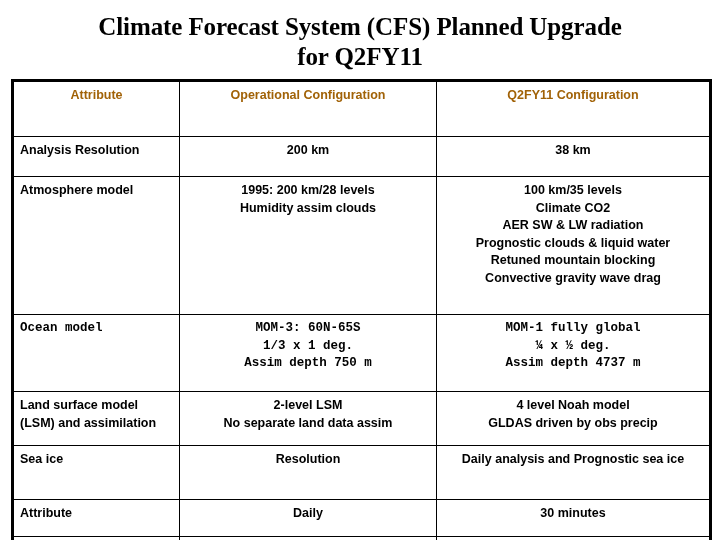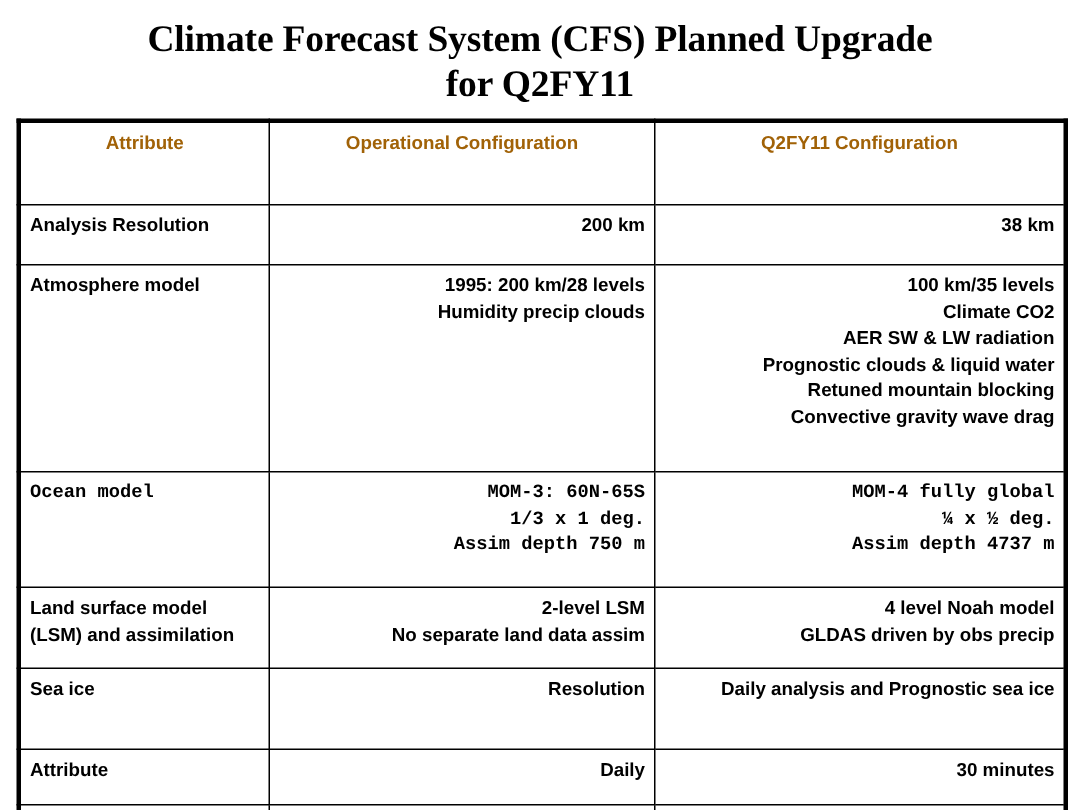--- a/index.html
+++ b/index.html
@@ -74,21 +74,21 @@
     text-align: center;
     height: 43px;
     padding-top: 8px;
     vertical-align: top;
   }
 
   td.attr {
     text-align: left;
   }
   td.val {
-    text-align: right;
+    text-align: center;
   }
 
   
   tr.r-analysis td  { height: 28px; margin-left: 12px; }
   tr.r-atmos td     { height: 126px; }
   tr.r-ocean td     { height: 65px; font-family: Liberation Mono, monospace; }
   tr.r-land td      { height: 42px; }
   tr.r-seaice td    { height: 42px; }
   tr.r-coupling td  { height: 25px; }
   tr.r-dataassim td { height: 42px; }
@@ -133,21 +133,21 @@
             <span class="ln">38 km</span>
           </td>
         </tr>
 
         <tr class="r-atmos">
           <td class="attr">
             <span class="ln">Atmosphere model</span>
           </td>
           <td class="val">
             <span class="ln">1995: 200 km/28 levels</span>
-            <span class="ln">Humidity precip clouds</span>
+            <span class="ln">Humidity assim clouds</span>
           </td>
           <td class="val">
             <span class="ln">100 km/35 levels</span>
             <span class="ln">Climate CO2</span>
             <span class="ln">AER SW &amp; LW radiation</span>
             <span class="ln">Prognostic clouds &amp; liquid water</span>
             <span class="ln">Retuned mountain blocking</span>
             <span class="ln">Convective gravity wave drag</span>
           </td>
         </tr>
@@ -155,21 +155,21 @@
         <tr class="r-ocean">
           <td class="attr">
             <span class="ln">Ocean model</span>
           </td>
           <td class="val">
             <span class="ln">MOM-3: 60N-65S</span>
             <span class="ln">1/3 x 1 deg.</span>
             <span class="ln">Assim depth 750 m</span>
           </td>
           <td class="val">
-            <span class="ln">MOM-4 fully global</span>
+            <span class="ln">MOM-1 fully global</span>
             <span class="ln">¼ x ½ deg.</span>
             <span class="ln">Assim depth 4737 m</span>
           </td>
         </tr>
 
         <tr class="r-land">
           <td class="attr">
             <span class="ln">Land surface model</span>
             <span class="ln">(LSM) and assimilation</span>
           </td>

